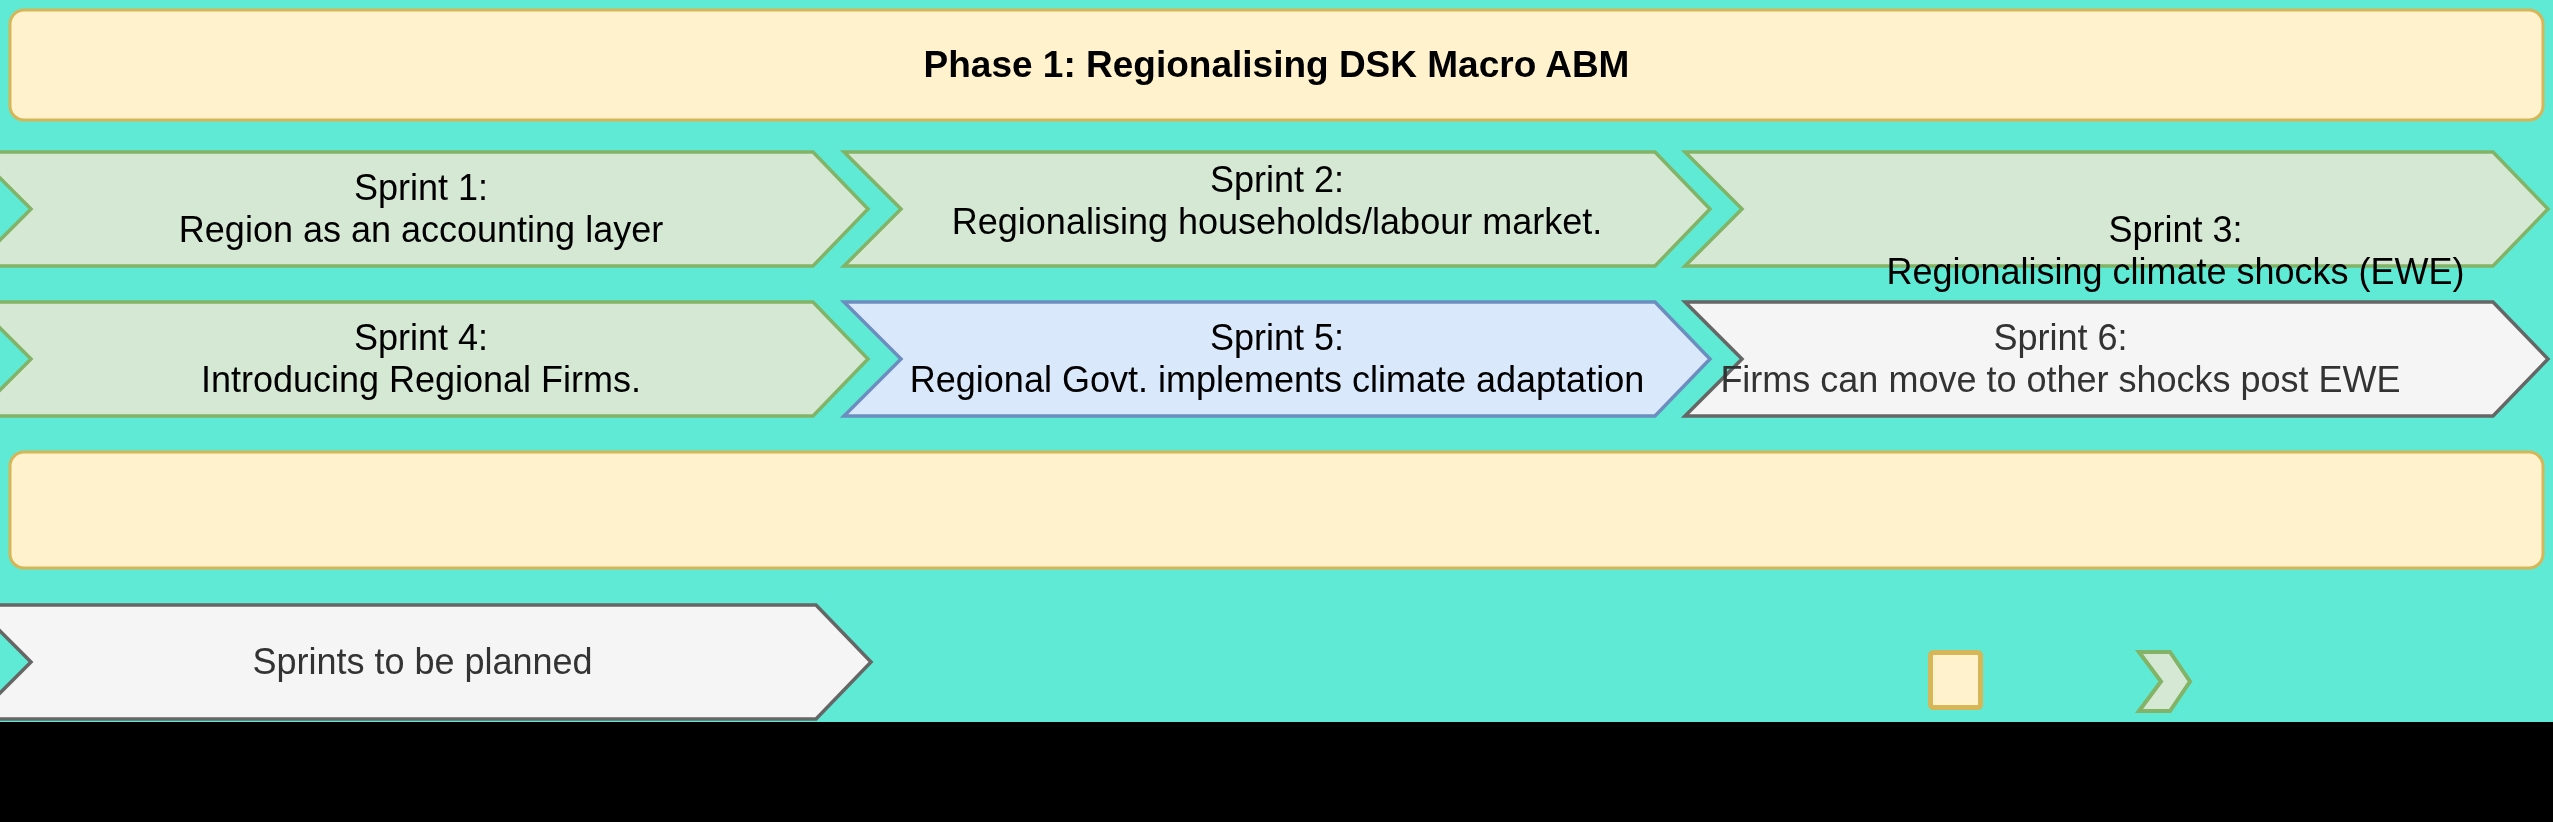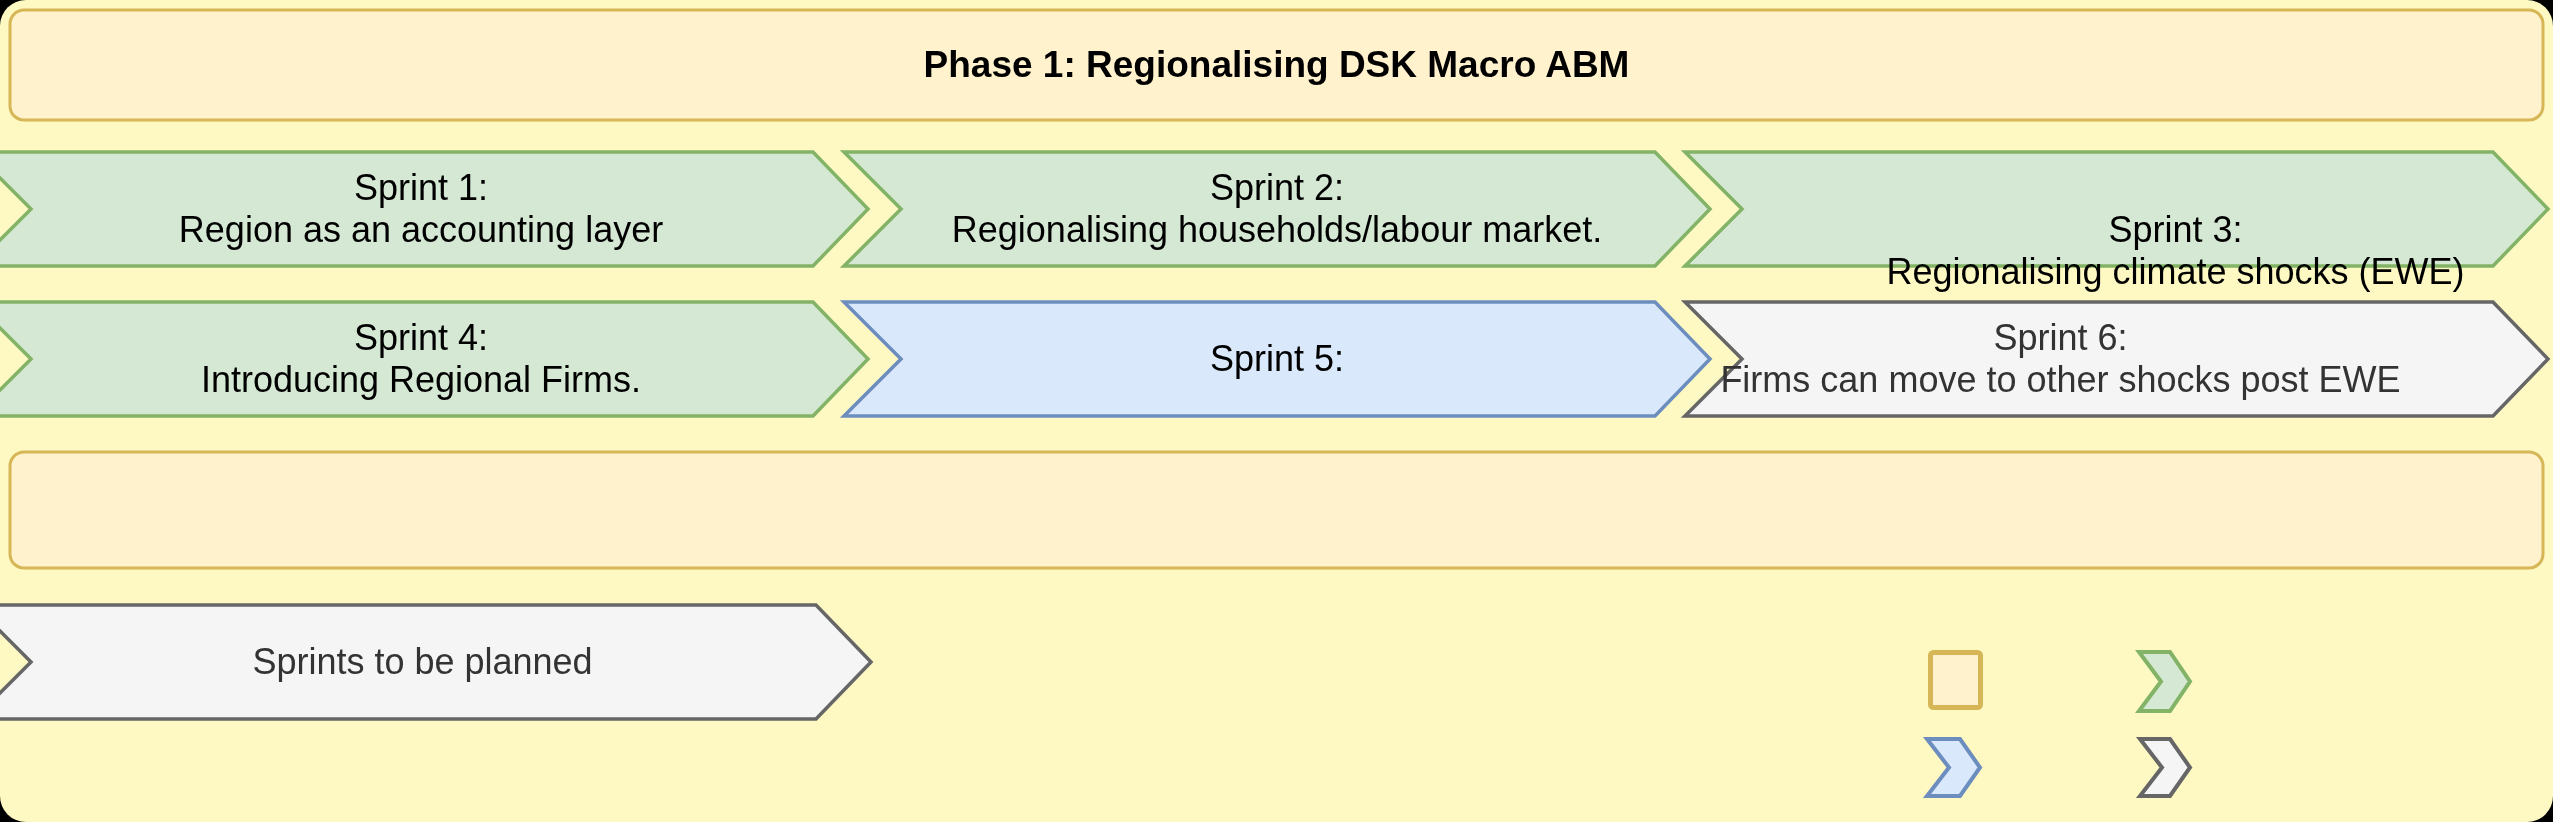--- a/index.html
+++ b/index.html
@@ -3,25 +3,24 @@
 <meta charset="utf-8">
 <style>
   html, body {
     margin: 0;
     padding: 0;
     background: #000000;
   }
   .canvas {
     position: relative;
     width: 2553px;
-    height: 822px;
-    background: #fef9c3;
+    height: 722px;
+    background: #5eead4;
     overflow: hidden;
     font-family: "Liberation Sans", "DejaVu Sans", sans-serif;
-    border-radius: 26px;
   }
   .abs { position: absolute; display: block; }
   svg.abs { overflow: visible; }
   .label {
     position: absolute;
     display: flex;
     flex-direction: column;
     justify-content: center;
     align-items: center;
     text-align: center;
@@ -53,21 +52,21 @@
     <polygon points="2,2 841,2 896,59 841,116 2,116 59,59" stroke-width="3.5" fill="#D5E8D4" stroke="#82B366"></polygon>
   </svg>
   <div class="label chev-label" style="left:-28px; top:150px; width:898px; height:118px;">
     <span>Sprint 1:</span>
     <span>Region as an accounting layer</span>
   </div>
 
   <svg class="abs" style="left:842px; top:150px;" width="870" height="118">
     <polygon points="2,2 813,2 868,59 813,116 2,116 59,59" stroke-width="3.5" fill="#D5E8D4" stroke="#82B366"></polygon>
   </svg>
-  <div class="label chev-label" style="left:842px; top:150px; width:870px; height:118px;">
+  <div class="label chev-label" style="left:842px; top:142px; width:870px; height:118px;">
     <span>Sprint 2:</span>
     <span>Regionalising households/labour market.</span>
   </div>
 
   <svg class="abs" style="left:1683px; top:150px;" width="867" height="118">
     <polygon points="2,2 810,2 865,59 810,116 2,116 59,59" stroke-width="3.5" fill="#D5E8D4" stroke="#82B366"></polygon>
   </svg>
   <div class="label chev-label" style="left:1742px; top:150px; width:867px; height:118px;margin-top:42px;">
     <span>Sprint 3:</span>
     <span>Regionalising climate shocks (EWE)</span>
@@ -79,20 +78,21 @@
   <div class="label chev-label" style="left:-28px; top:300px; width:898px; height:118px;">
     <span>Sprint 4:</span>
     <span>Introducing Regional Firms.</span>
   </div>
 
   <svg class="abs" style="left:842px; top:300px;" width="870" height="118">
     <polygon points="2,2 813,2 868,59 813,116 2,116 59,59" stroke-width="3.5" fill="#DAE8FC" stroke="#6C8EBF"></polygon>
   </svg>
   <div class="label chev-label" style="left:842px; top:300px; width:870px; height:118px;justify-content:center;">
     <span>Sprint 5:</span>
+    <span>Regional Govt. implements climate adaptation</span>
   </div>
 
   <svg class="abs" style="left:1683px; top:300px;" width="867" height="118">
     <polygon points="2,2 810,2 865,59 810,116 2,116 59,59" stroke-width="3.5" fill="#F5F5F5" stroke="#666666"></polygon>
   </svg>
   <div class="label chev-label muted" style="left:1627px; top:300px; width:867px; height:118px;">
     <span>Sprint 6:</span>
     <span>Firms can move to other shocks post EWE</span>
   </div>
 

